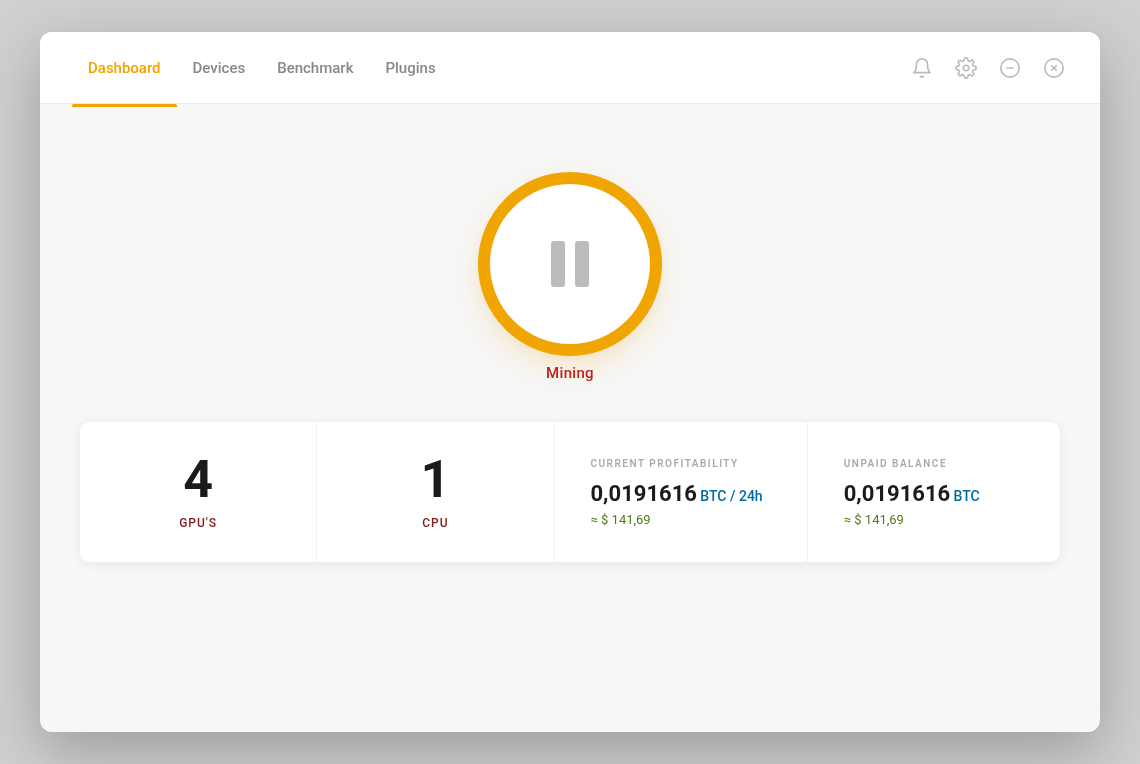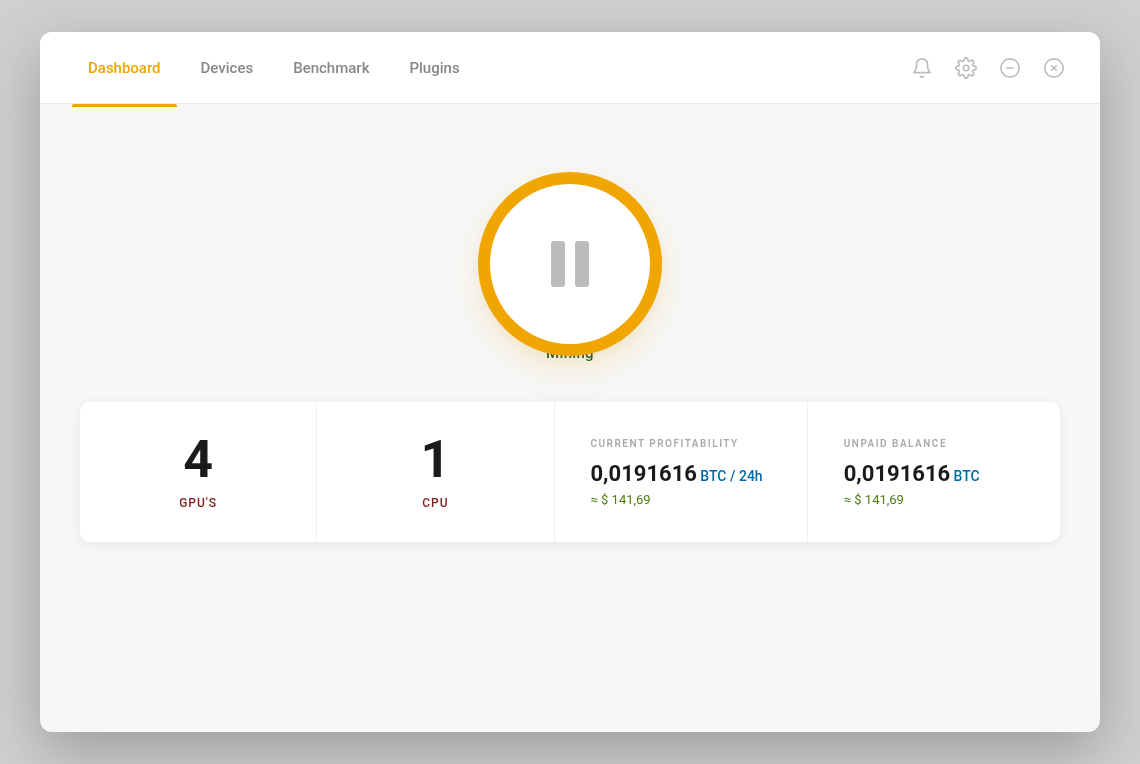--- a/index.html
+++ b/index.html
@@ -31,21 +31,21 @@
       justify-content: space-between;
       padding: 0 32px;
       height: 72px;
       background: #ffffff;
       border-bottom: 1px solid #ebebeb;
     }
 
     .nav-tabs {
       display: flex;
       align-items: flex-start;
-      gap: 8px;
+      gap: 0;
     }
 
     .nav-tab {
       padding: 8px 16px;
       font-size: 15px;
       font-weight: 500;
       color: #888;
       cursor: pointer;
       border: none;
       background: none;
@@ -127,22 +127,23 @@
     }
 
     .pause-bar {
       width: 14px;
       height: 46px;
       background: #bbb;
       border-radius: 3px;
     }
 
     .mining-label {
+      margin-top: 20px;
       font-size: 15px;
-      color: #14532d;
+      color: #b91c1c;
       font-weight: 500;
       letter-spacing: 0.3px;
     }
 
     
     .stats-row {
       width: 100%;
       background: #ffffff;
       border-radius: 10px;
       box-shadow: 0 2px 12px rgba(0,0,0,0.07);

